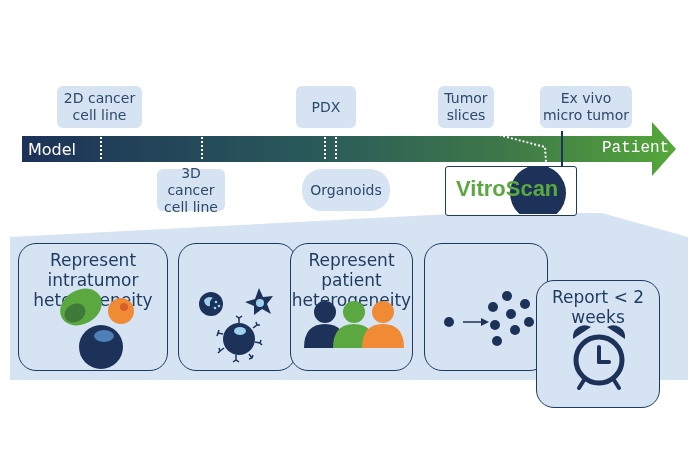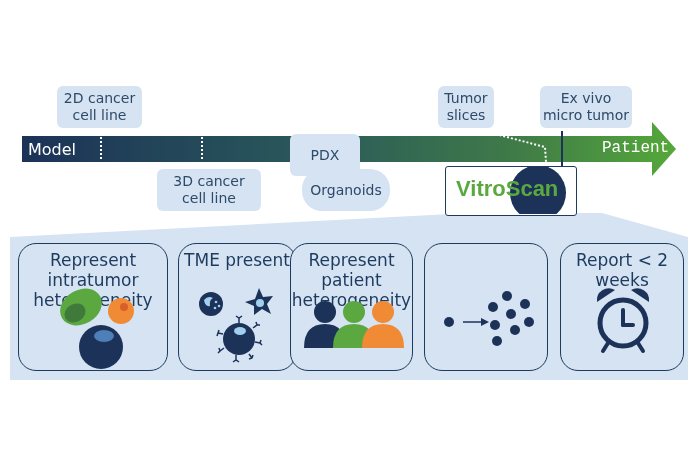--- a/index.html
+++ b/index.html
@@ -43,26 +43,26 @@
   <line x1="336" y1="137" x2="336" y2="161" stroke="#fff" stroke-width="2" stroke-dasharray="2,2"></line>
   <polyline points="480,130 545,147 546,162" fill="none" stroke="#fff" stroke-width="2" stroke-dasharray="2,2"></polyline>
   <line x1="562" y1="131" x2="562" y2="166" stroke="#1c3258" stroke-width="2"></line>
 </svg>
 
 <span class="axis-text" style="left:28px;top:140px;">Model</span>
 <span class="axis-text" style="left:602px;top:139px;font-family:Liberation Mono, monospace;">Patient</span>
 
 <div class="label" style="left:57px;top:86px;width:85px;height:42px;">2D cancer
 cell line</div>
-<div class="label" style="left:290px;top:86px;width:70px;height:42px;margin-top:48px;">PDX</div>
+<div class="label" style="left:296px;top:86px;width:60px;height:42px;">PDX</div>
 <div class="label" style="left:438px;top:86px;width:56px;height:42px;">Tumor
 slices</div>
 <div class="label" style="left:540px;top:86px;width:92px;height:42px;">Ex vivo
 micro tumor</div>
-<div class="label" style="left:157px;top:169px;width:104px;height:42px;">3D cancer
+<div class="label" style="left:157px;top:169px;width:68px;height:42px;">3D cancer
 cell line</div>
 <div class="label" style="left:302px;top:169px;width:88px;height:42px;border-radius:20px;">Organoids</div>
 
 <div class="logo">
   <svg width="132" height="47" style="position:absolute;left:0;top:0;">
     <circle cx="92" cy="26" r="28" fill="#1c3258"></circle>
   </svg>
   <span class="logo-text"><span style="color:#5aa83f">Vitro</span><span style="color:#5aa83f">Scan</span></span>
 </div>
 
@@ -73,21 +73,20 @@
     <ellipse cx="62" cy="63" rx="22" ry="17" transform="rotate(-30 62 63)" fill="#5aa83f"></ellipse>
     <ellipse cx="56" cy="69" rx="11" ry="9" transform="rotate(-30 56 69)" fill="#3f7a3a"></ellipse>
     <circle cx="102" cy="67" r="13" fill="#f08a35"></circle>
     <circle cx="105" cy="63" r="4" fill="#d95f2a"></circle>
     <circle cx="82" cy="103" r="22" fill="#1c3258"></circle>
     <ellipse cx="85" cy="92" rx="10" ry="6" fill="#4f7fb8"></ellipse>
   </svg>
 </div>
 
 <div class="panel" style="left:178px;">
-  <div class="panel-title">TME present</div>
   <svg width="118" height="128">
     <circle cx="32" cy="60" r="12" fill="#1c3258"></circle>
     <path d="M25 56 q4 -5 9 -2 q-4 2 -3 8 q-5 1 -6 -6z" fill="#9fd0ee"></path>
     <circle cx="37" cy="58" r="1.3" fill="#9fd0ee"></circle>
       <circle cx="40" cy="62" r="1.3" fill="#9fd0ee"></circle>
       <circle cx="36" cy="64" r="1.3" fill="#9fd0ee"></circle>
     <polygon points="80,44 84,53 94,52 88,60 92,70 83,65 75,71 75,62 66,58 76,55" fill="#1c3258"></polygon>
     <circle cx="81" cy="59" r="4" fill="#9fd0ee"></circle>
     <circle cx="60" cy="95" r="16" fill="#1c3258"></circle>
     <ellipse cx="61" cy="87" rx="6" ry="4" fill="#9fd0ee"></ellipse>
@@ -127,21 +126,21 @@
       <circle cx="68" cy="63" r="5"></circle>
       <circle cx="86" cy="70" r="5"></circle>
       <circle cx="70" cy="81" r="5"></circle>
       <circle cx="104" cy="78" r="5"></circle>
       <circle cx="90" cy="86" r="5"></circle>
       <circle cx="72" cy="97" r="5"></circle>
     </g>
   </svg>
 </div>
 
-<div class="panel" style="left:560px;width:124px;">
+<div class="panel" style="left:536px;width:124px;margin-top:37px;">
   <div class="panel-title">Report &lt; 2 weeks</div>
   <svg width="124" height="128">
     <path d="M36 58 a12 12 0 0 1 18 -12 z" fill="#1c3258"></path>
     <path d="M88 58 a12 12 0 0 0 -18 -12 z" fill="#1c3258"></path>
     <circle cx="62" cy="79" r="23" fill="none" stroke="#1c3258" stroke-width="5"></circle>
     <line x1="62" y1="66" x2="62" y2="81" stroke="#1c3258" stroke-width="4" stroke-linecap="round"></line>
     <line x1="62" y1="81" x2="72" y2="81" stroke="#1c3258" stroke-width="4" stroke-linecap="round"></line>
     <line x1="47" y1="99" x2="42" y2="107" stroke="#1c3258" stroke-width="4" stroke-linecap="round"></line>
     <line x1="77" y1="99" x2="82" y2="107" stroke="#1c3258" stroke-width="4" stroke-linecap="round"></line>
   </svg>

